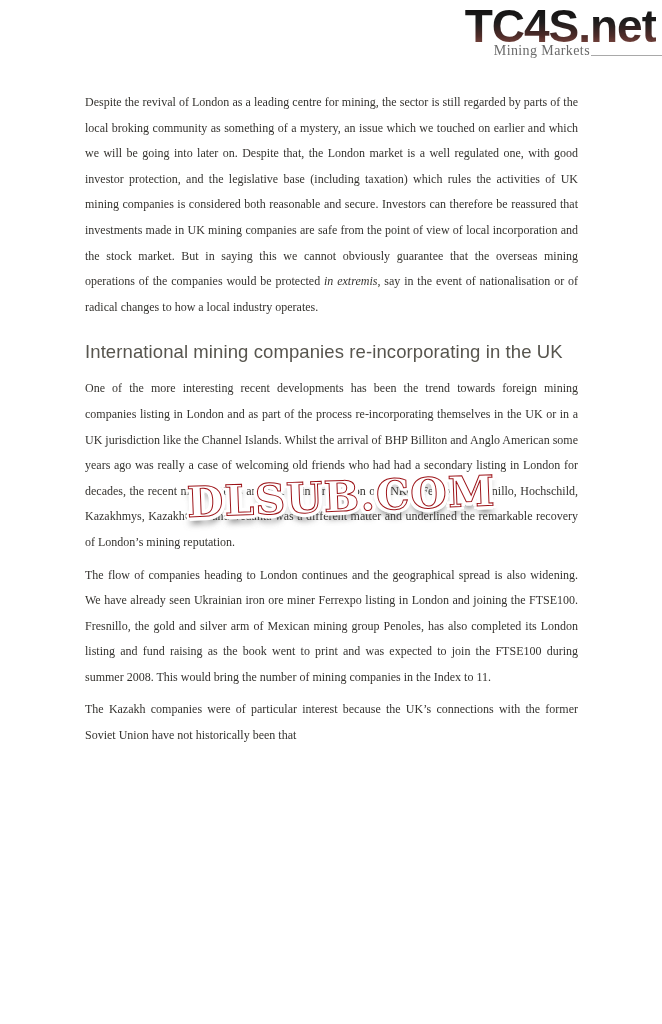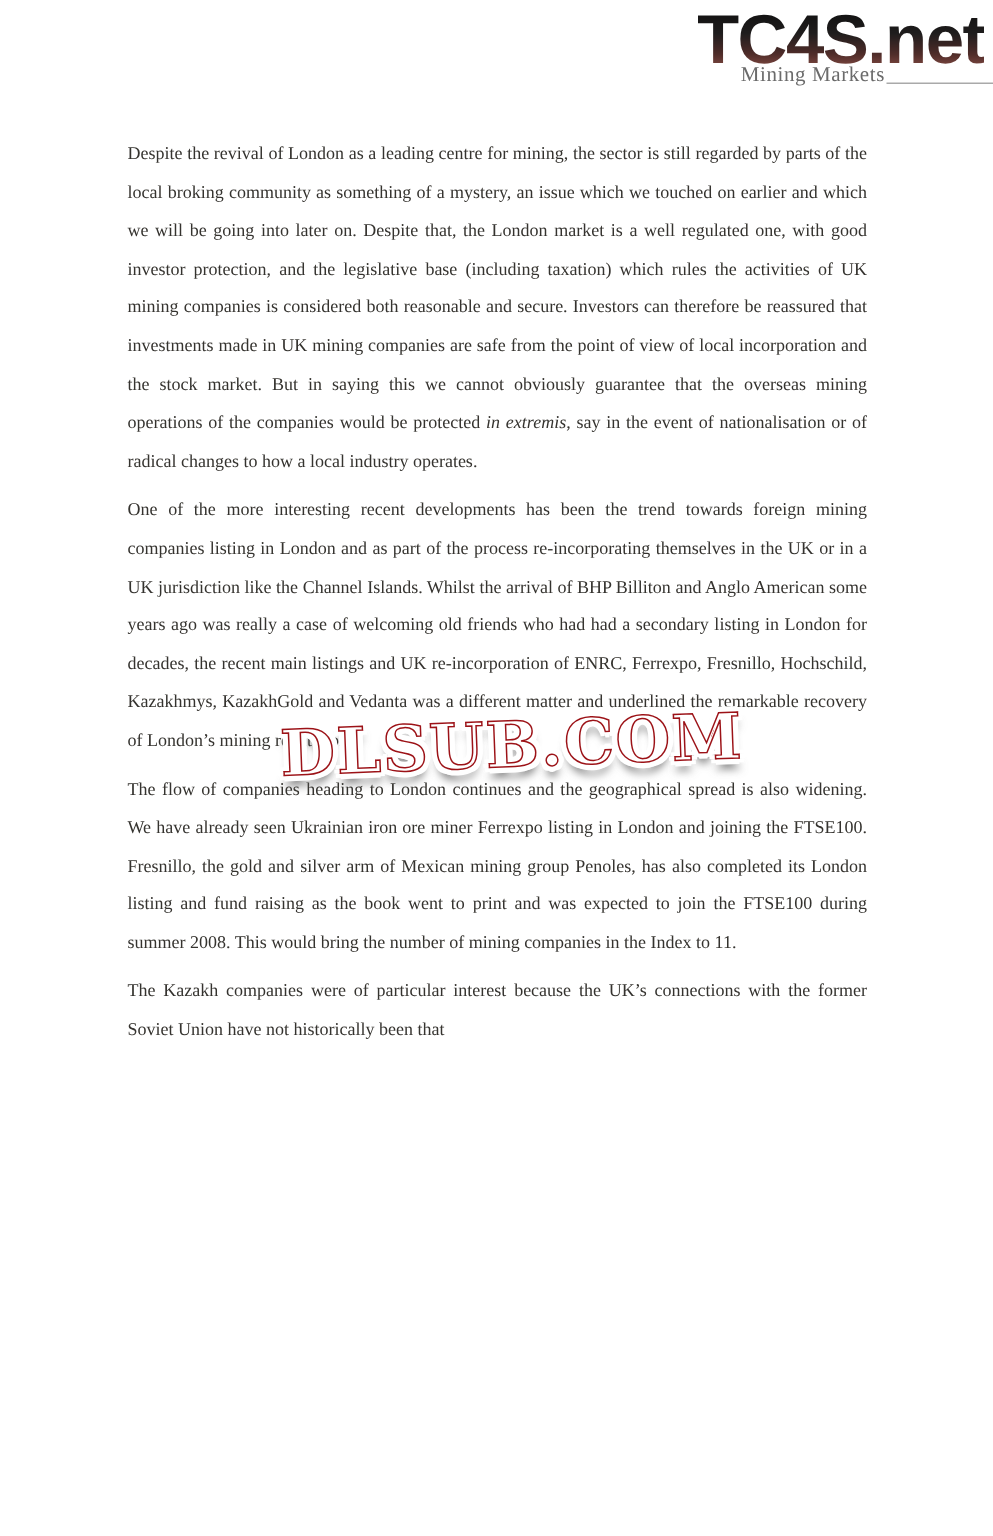--- a/index.html
+++ b/index.html
@@ -79,20 +79,21 @@
 
 <div class="page">
 
   <div class="tc4s-logo">TC4S.net</div>
   <div class="tc4s-tagline">Mining Markets</div>
   <div class="header-rule"></div>
 
   <div class="content">
     <p class="body-par"><span>Despite the revival of London as a leading centre for mining, the sector is still regarded by parts of the local broking community as something of a mystery, an issue which we touched on earlier and which we will be going into later on. Despite that, the London market is a well regulated one, with good investor protection, and the legislative base (including taxation) which rules the activities of UK mining companies is considered both reasonable and secure. Investors can therefore be reassured that investments made in UK mining companies are safe from the point of view of local incorporation and the stock market. But in saying this we cannot obviously guarantee that the overseas mining operations of the companies would be protected </span><em>in extremis</em><span>, say in the event of nationalisation or of radical changes to how a local industry operates.</span></p>
 
+    <h2 class="section-heading">International mining companies re-incorporating in the UK</h2>
 
     <p class="body-par">One of the more interesting recent developments has been the trend towards foreign mining companies listing in London and as part of the process re-incorporating themselves in the UK or in a UK jurisdiction like the Channel Islands. Whilst the arrival of BHP Billiton and Anglo American some years ago was really a case of welcoming old friends who had had a secondary listing in London for decades, the recent main listings and UK re-incorporation of ENRC, Ferrexpo, Fresnillo, Hochschild, Kazakhmys, KazakhGold and Vedanta was a different matter and underlined the remarkable recovery of London’s mining reputation.</p>
 
     <p class="body-par">The flow of companies heading to London continues and the geographical spread is also widening. We have already seen Ukrainian iron ore miner Ferrexpo listing in London and joining the FTSE100.  Fresnillo, the gold and silver arm of Mexican mining group Penoles, has also completed its London listing and fund raising as the book went to print and was expected to join the FTSE100 during summer 2008. This would bring the number of mining companies in the Index to 11.</p>
 
     <p class="body-par">The Kazakh companies were of particular interest because the UK’s connections with the former Soviet Union have not historically been that</p>
   </div>
 
   <div class="watermark">DLSUB.COM</div>
 

